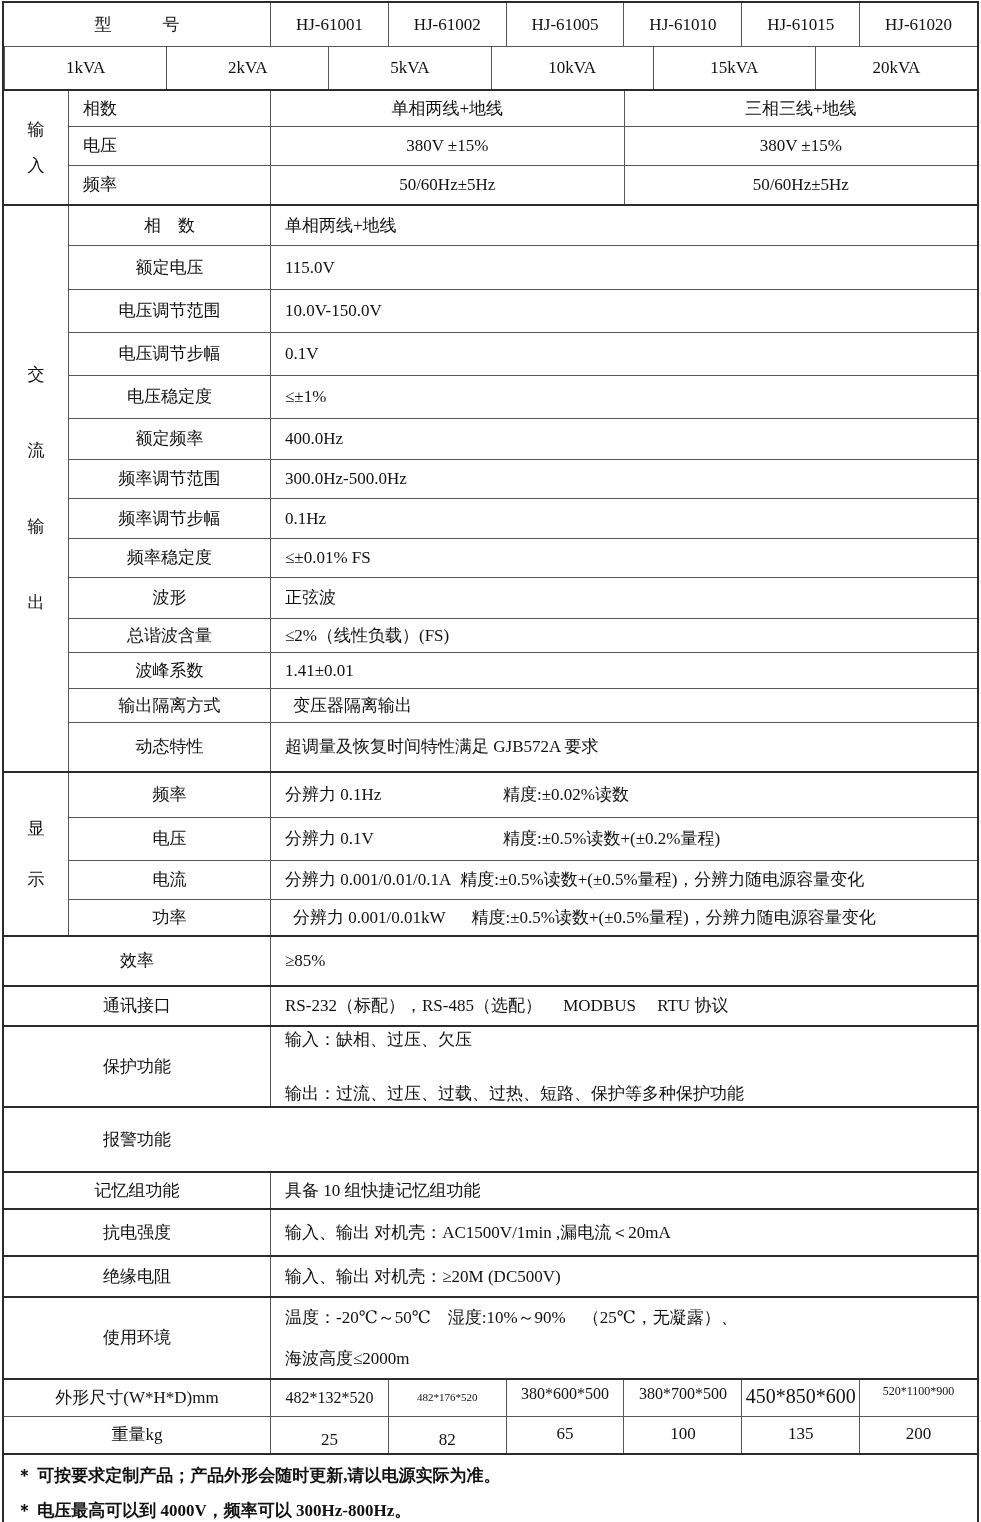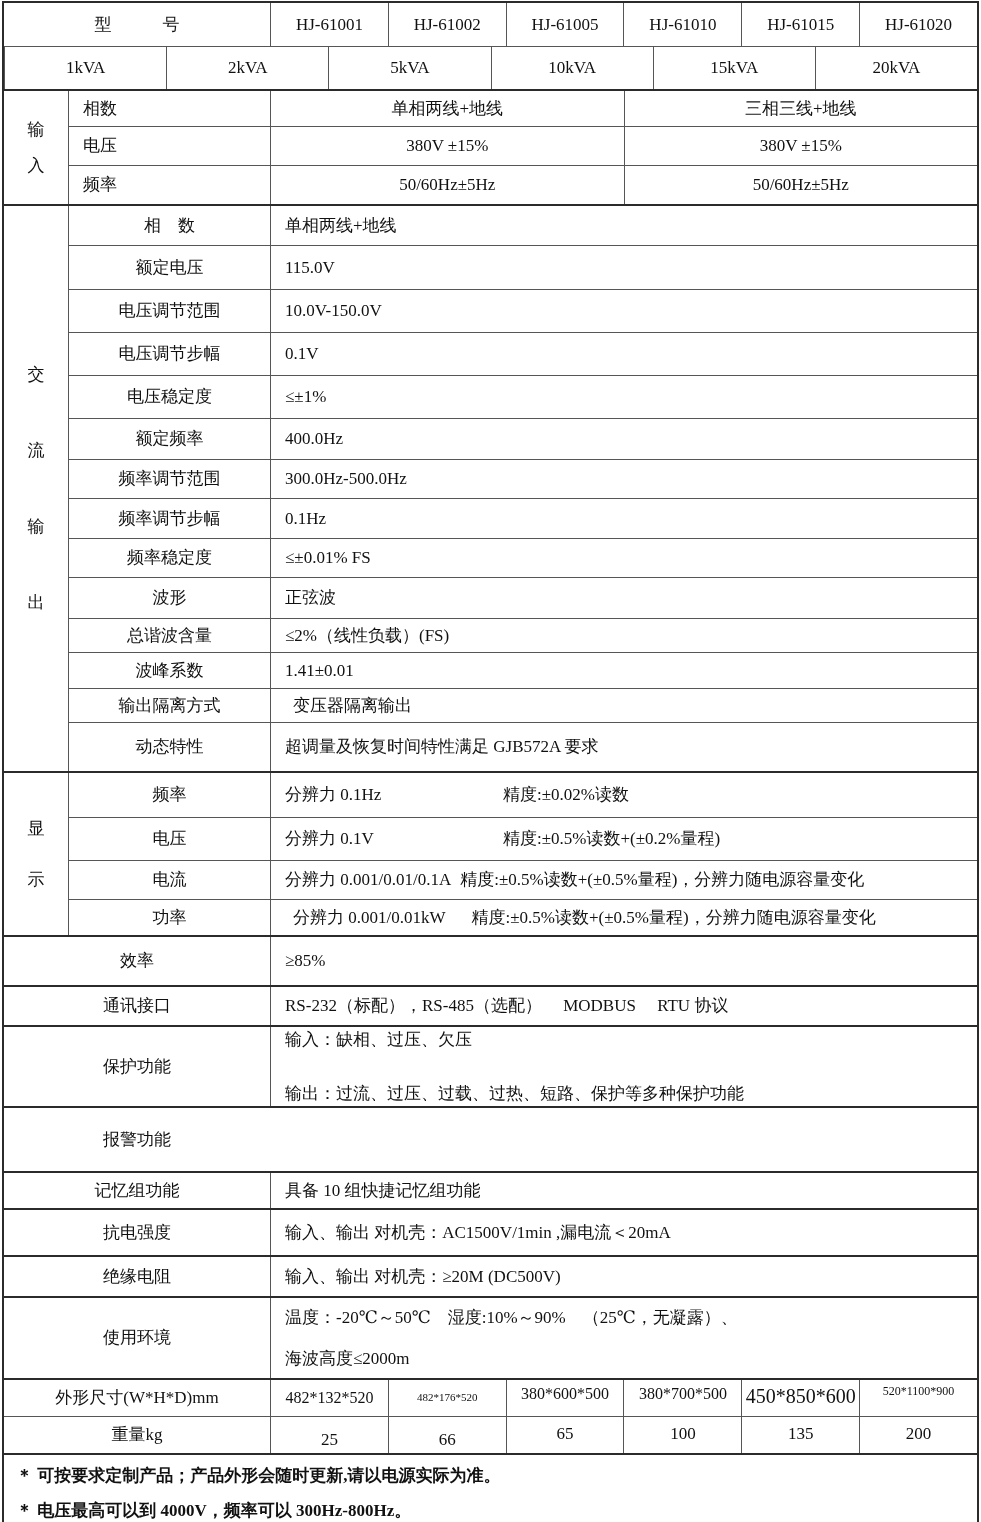--- a/index.html
+++ b/index.html
@@ -258,21 +258,21 @@
     <div class="c col6 bl" style="font-size:11px">482*176*520</div>
     <div class="c col6 bl raise pt3" style="font-size:16px">380*600*500</div>
     <div class="c col6 bl raise pt3" style="font-size:16px">380*700*500</div>
     <div class="c col6 bl raise pt3" style="font-size:20px">450*850*600</div>
     <div class="c col6 bl raise pt3" style="font-size:12px">520*1100*900</div>
   </div>
 
   <div class="row tb" style="height:38px">
     <div class="c w-label">重量kg</div>
     <div class="c col6 bl" style="align-items:flex-end;padding-bottom:3px">25</div>
-    <div class="c col6 bl" style="align-items:flex-end;padding-bottom:3px">66</div>
+    <div class="c col6 bl" style="align-items:flex-end;padding-bottom:3px">82</div>
     <div class="c col6 bl raise pt5">65</div>
     <div class="c col6 bl raise pt5">100</div>
     <div class="c col6 bl raise pt5">135</div>
     <div class="c col6 bl raise pt5">200</div>
   </div>
 
   <div class="notes" style="height:70px">
     <div class="note">＊ 可按要求定制产品；产品外形会随时更新,请以电源实际为准。</div>
     <div class="note">＊ 电压最高可以到 4000V，频率可以 300Hz-800Hz。</div>
   </div>

